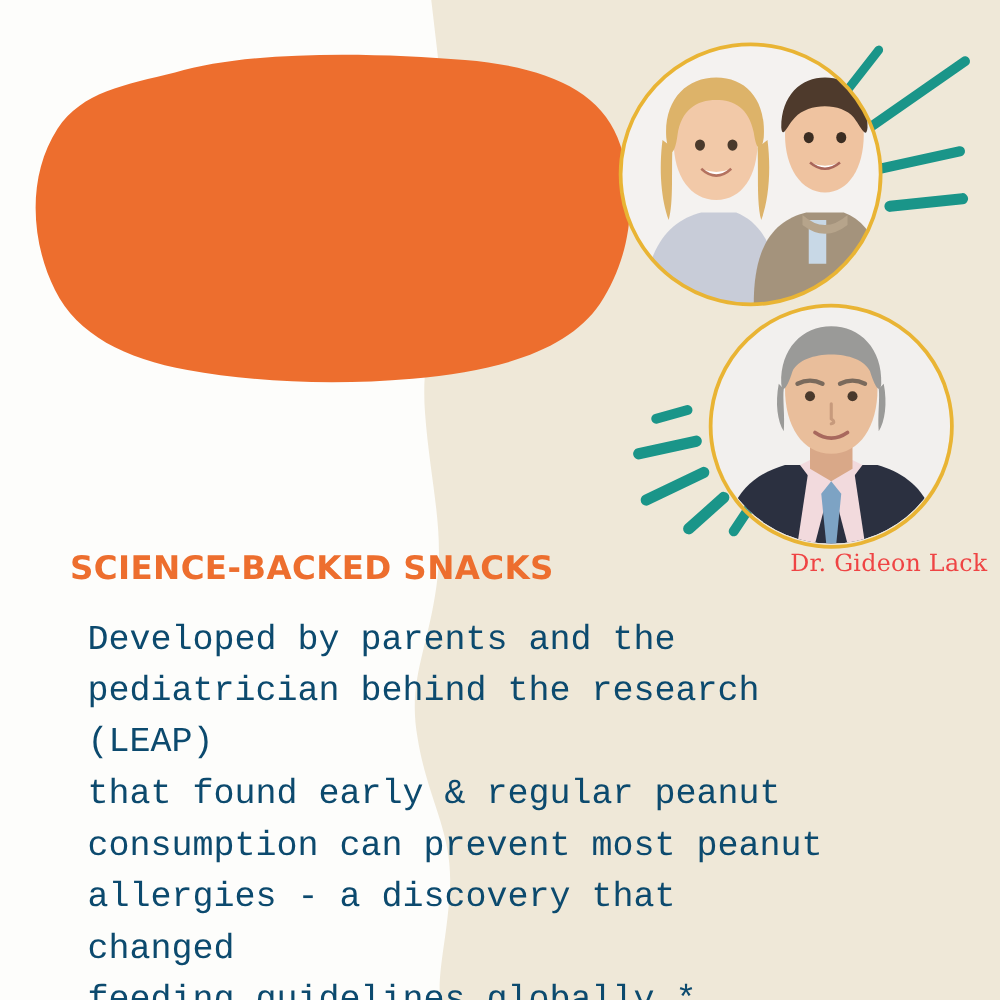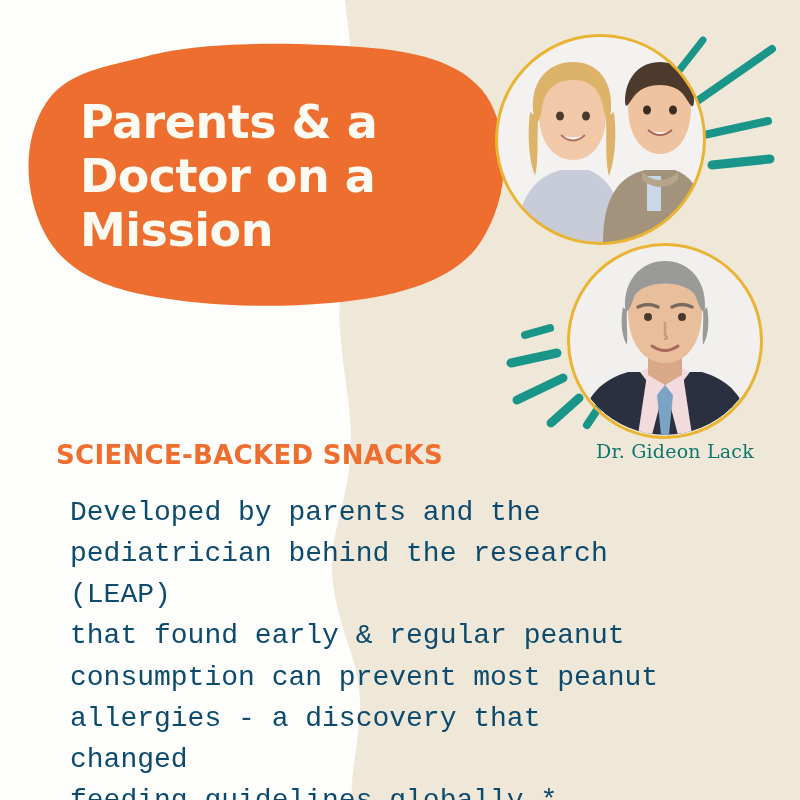--- a/index.html
+++ b/index.html
@@ -116,22 +116,22 @@
   }
   #sparkles-top   { left: 660px; top: 22px;  width: 145px; height: 155px; }
   #sparkles-bottom{ left: 495px; top: 305px; width: 135px; height: 125px; }
 
   
   .caption {
     position: absolute;
     left: 560px;
     top: 440px;
     width: 230px;
-    text-align: center;
-    color: #0f766e;
+    text-align: right;
+    color: #ef4444;
     font-family: "DejaVu Serif", serif;
     font-size: 19px;
     letter-spacing: 0.2px;
   }
 
   
   .eyebrow {
     position: absolute;
     left: 56px;
     top: 440px;
@@ -176,23 +176,20 @@
       <path d="M140,58
                C200,40 300,42 372,48
                C432,53 478,70 494,110
                C512,155 505,205 480,243
                C455,280 400,297 330,303
                C262,309 200,305 150,296
                C100,287 62,268 44,232
                C24,192 22,140 46,103
                C66,73 100,68 140,58 Z" fill="#ed6e2e"></path>
     </svg>
-    <div class="headline">Parents &amp; a
-Doctor on a
-Mission</div>
   </div>
 
   <svg class="sparkles" id="sparkles-top" viewBox="0 0 145 155">
     <g stroke="#1a9589" stroke-linecap="round" fill="none">
       <path d="M18,50 L43,18" stroke-width="7"></path>
       <path d="M33,82 L112,27" stroke-width="8"></path>
       <path d="M44,113 L108,99" stroke-width="8"></path>
       <path d="M52,143 L110,137" stroke-width="9"></path>
       <path d="M47,172 L74,166" stroke-width="7"></path>
     </g>

